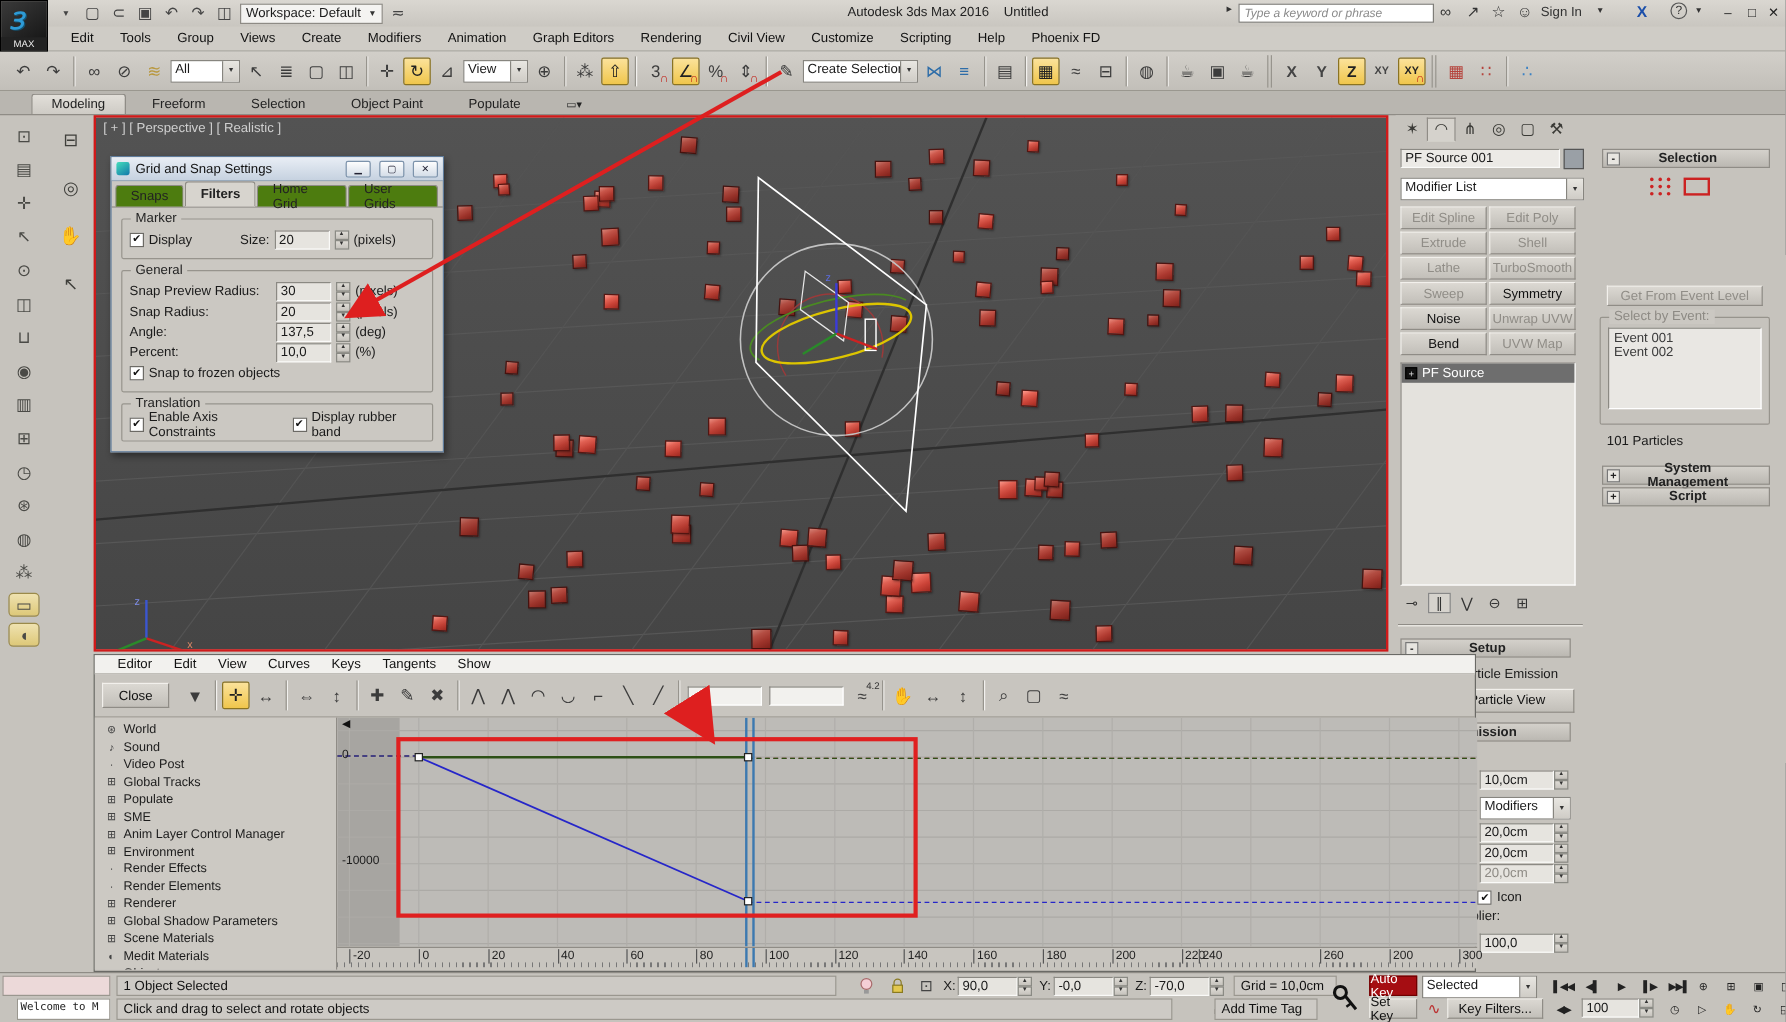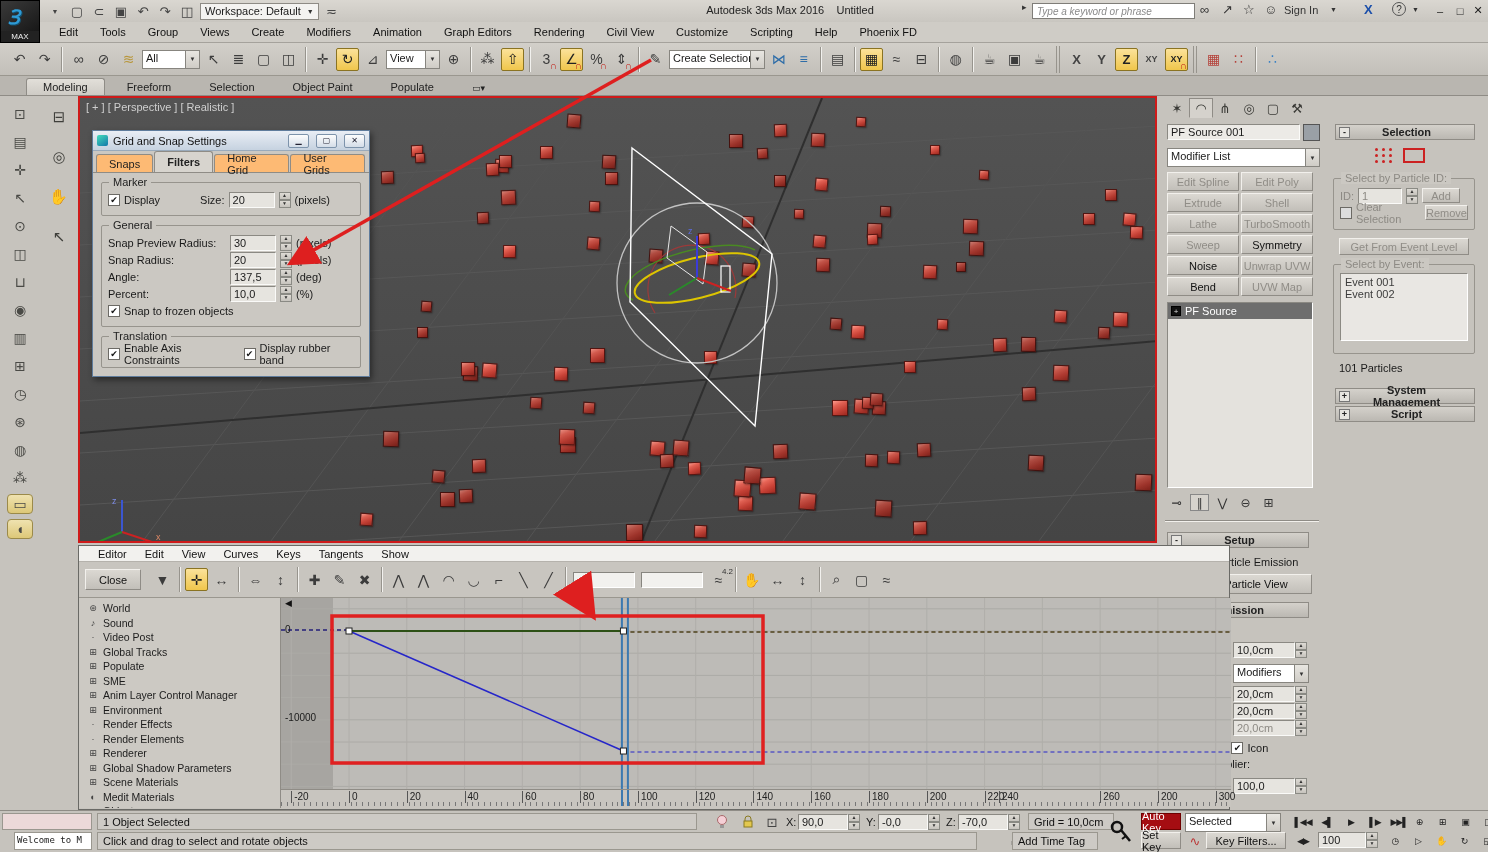--- a/index.html
+++ b/index.html
@@ -49,21 +49,21 @@
   #vp-label{position:absolute;left:6px;top:3px;color:#cfcfcf;font-size:11px;z-index:3;}
   #cubes{position:absolute;inset:0;z-index:2;}
   .cube{position:absolute;border:1px solid #4f1410;background:linear-gradient(155deg,#e08a7e 0%,#c8564a 30%,#b03a30 62%,#8c241c 100%);box-shadow:1px 1px 2px rgba(0,0,0,.35);}
   
   #snap-dialog{position:absolute;left:92px;top:130px;width:278px;height:247px;background:#cbc8c2;border:1px solid #5f7c9c;box-shadow:2px 3px 6px rgba(0,0,0,.45);z-index:6;}
   .dlg-title{height:20px;background:linear-gradient(#e9eef5,#c6d2e0);display:flex;align-items:center;padding:0 4px;gap:5px;border-bottom:1px solid #9ab;}
   .dlg-ico{width:11px;height:11px;background:linear-gradient(145deg,#4db,#17a);border-radius:2px;}
   .dlg-title .t{flex:1;color:#111;}
   .dlg-btn{width:21px;height:14px;background:linear-gradient(#fdfdfd,#d4dde8);border:1px solid #7d93ab;border-radius:2px;display:flex;align-items:center;justify-content:center;font-size:8px;color:#223;margin-left:2px;}
   .dlg-tabs{display:flex;align-items:flex-end;height:22px;padding:0 3px;border-bottom:1px solid #8f8c86;}
-  .dtab{height:18px;padding:0 12px;background:#fdba74;border:1px solid #8f8c86;border-bottom:none;border-radius:3px 3px 0 0;display:flex;align-items:center;margin-right:1px;color:#222;}
+  .dtab{height:18px;padding:0 12px;background:#4d7c0f;border:1px solid #8f8c86;border-bottom:none;border-radius:3px 3px 0 0;display:flex;align-items:center;margin-right:1px;color:#222;}
   .dtab.active{background:#d7d4ce;height:21px;font-weight:bold;}
   .grp{border:1px solid #97948d;border-radius:2px;position:relative;margin:9px 8px 0 8px;padding:8px 6px 5px 6px;}
   .grp-legend{position:absolute;top:-7px;left:7px;background:#cbc8c2;padding:0 4px;color:#222;}
   .cb{width:12px;height:12px;background:#fff;border:1px solid #6c6a65;display:inline-flex;align-items:center;justify-content:center;font-size:9px;color:#111;flex:none;}
   .fld{background:#e6e4df;border:1px solid #8b8983;border-right-color:#fafaf8;border-bottom-color:#fafaf8;height:16px;font-size:11px;padding:0 3px;display:flex;align-items:center;}
   .spin{width:12px;height:16px;display:flex;flex-direction:column;flex:none;}
   .spin b{flex:1;border:1px solid #8a8a84;background:linear-gradient(#dedbd5,#c6c3bd);font-size:5px;line-height:5px;text-align:center;color:#333;font-weight:normal;}
   .srow{display:flex;align-items:center;height:17px;gap:4px;}
   
   #cmd-panel{position:absolute;left:1163px;top:96px;width:325px;height:714px;background:#c6c3bd;z-index:1;}
@@ -676,37 +676,20 @@
           <i></i>
           <i></i>
           <i></i>
           <i></i>
           <i></i>
           <i></i>
           <i></i>
         </span>
       <span style="width:22px;height:15px;border:2px solid #c22;display:inline-block;"></span>
     </div>
-    <div class="grp" style="position:absolute;left:170px;top:82px;width:142px;height:52px;margin:0;color:#8d8a84;">
-      <span class="grp-legend" style="color:#8d8a84;">Select by Particle ID:</span>
-      <div class="srow">
-        <span>ID:</span>
-        <span class="fld" style="width:44px;color:#8d8a84;">1</span>
-        <span class="spin">
-            <b>▲</b>
-            <b>▼</b>
-          </span>
-        <span class="btn3d disabled" style="width:38px;height:15px;">Add</span>
-      </div>
-      <div class="srow">
-        <span class="cb" style="background:#ddd;"></span>
-        <span>Clear Selection</span>
-        <span class="btn3d disabled" style="width:48px;height:15px;">Remove</span>
-      </div>
-    </div>
     <div class="btn3d disabled" style="position:absolute;left:176px;top:142px;width:130px;height:17px;text-align:right;">Get From Event Level</div>
     <div class="grp" style="position:absolute;left:170px;top:168px;width:142px;height:90px;margin:0;">
       <span class="grp-legend" style="color:#8d8a84;">Select by Event:</span>
       <div class="listbox" id="events-list" style="height:68px;">
           <div>Event 001</div>
           <div>Event 002</div>
         </div>
     </div>
     <span style="position:absolute;left:176px;top:266px;">101 Particles</span>
     <div id="cp-rollups">

